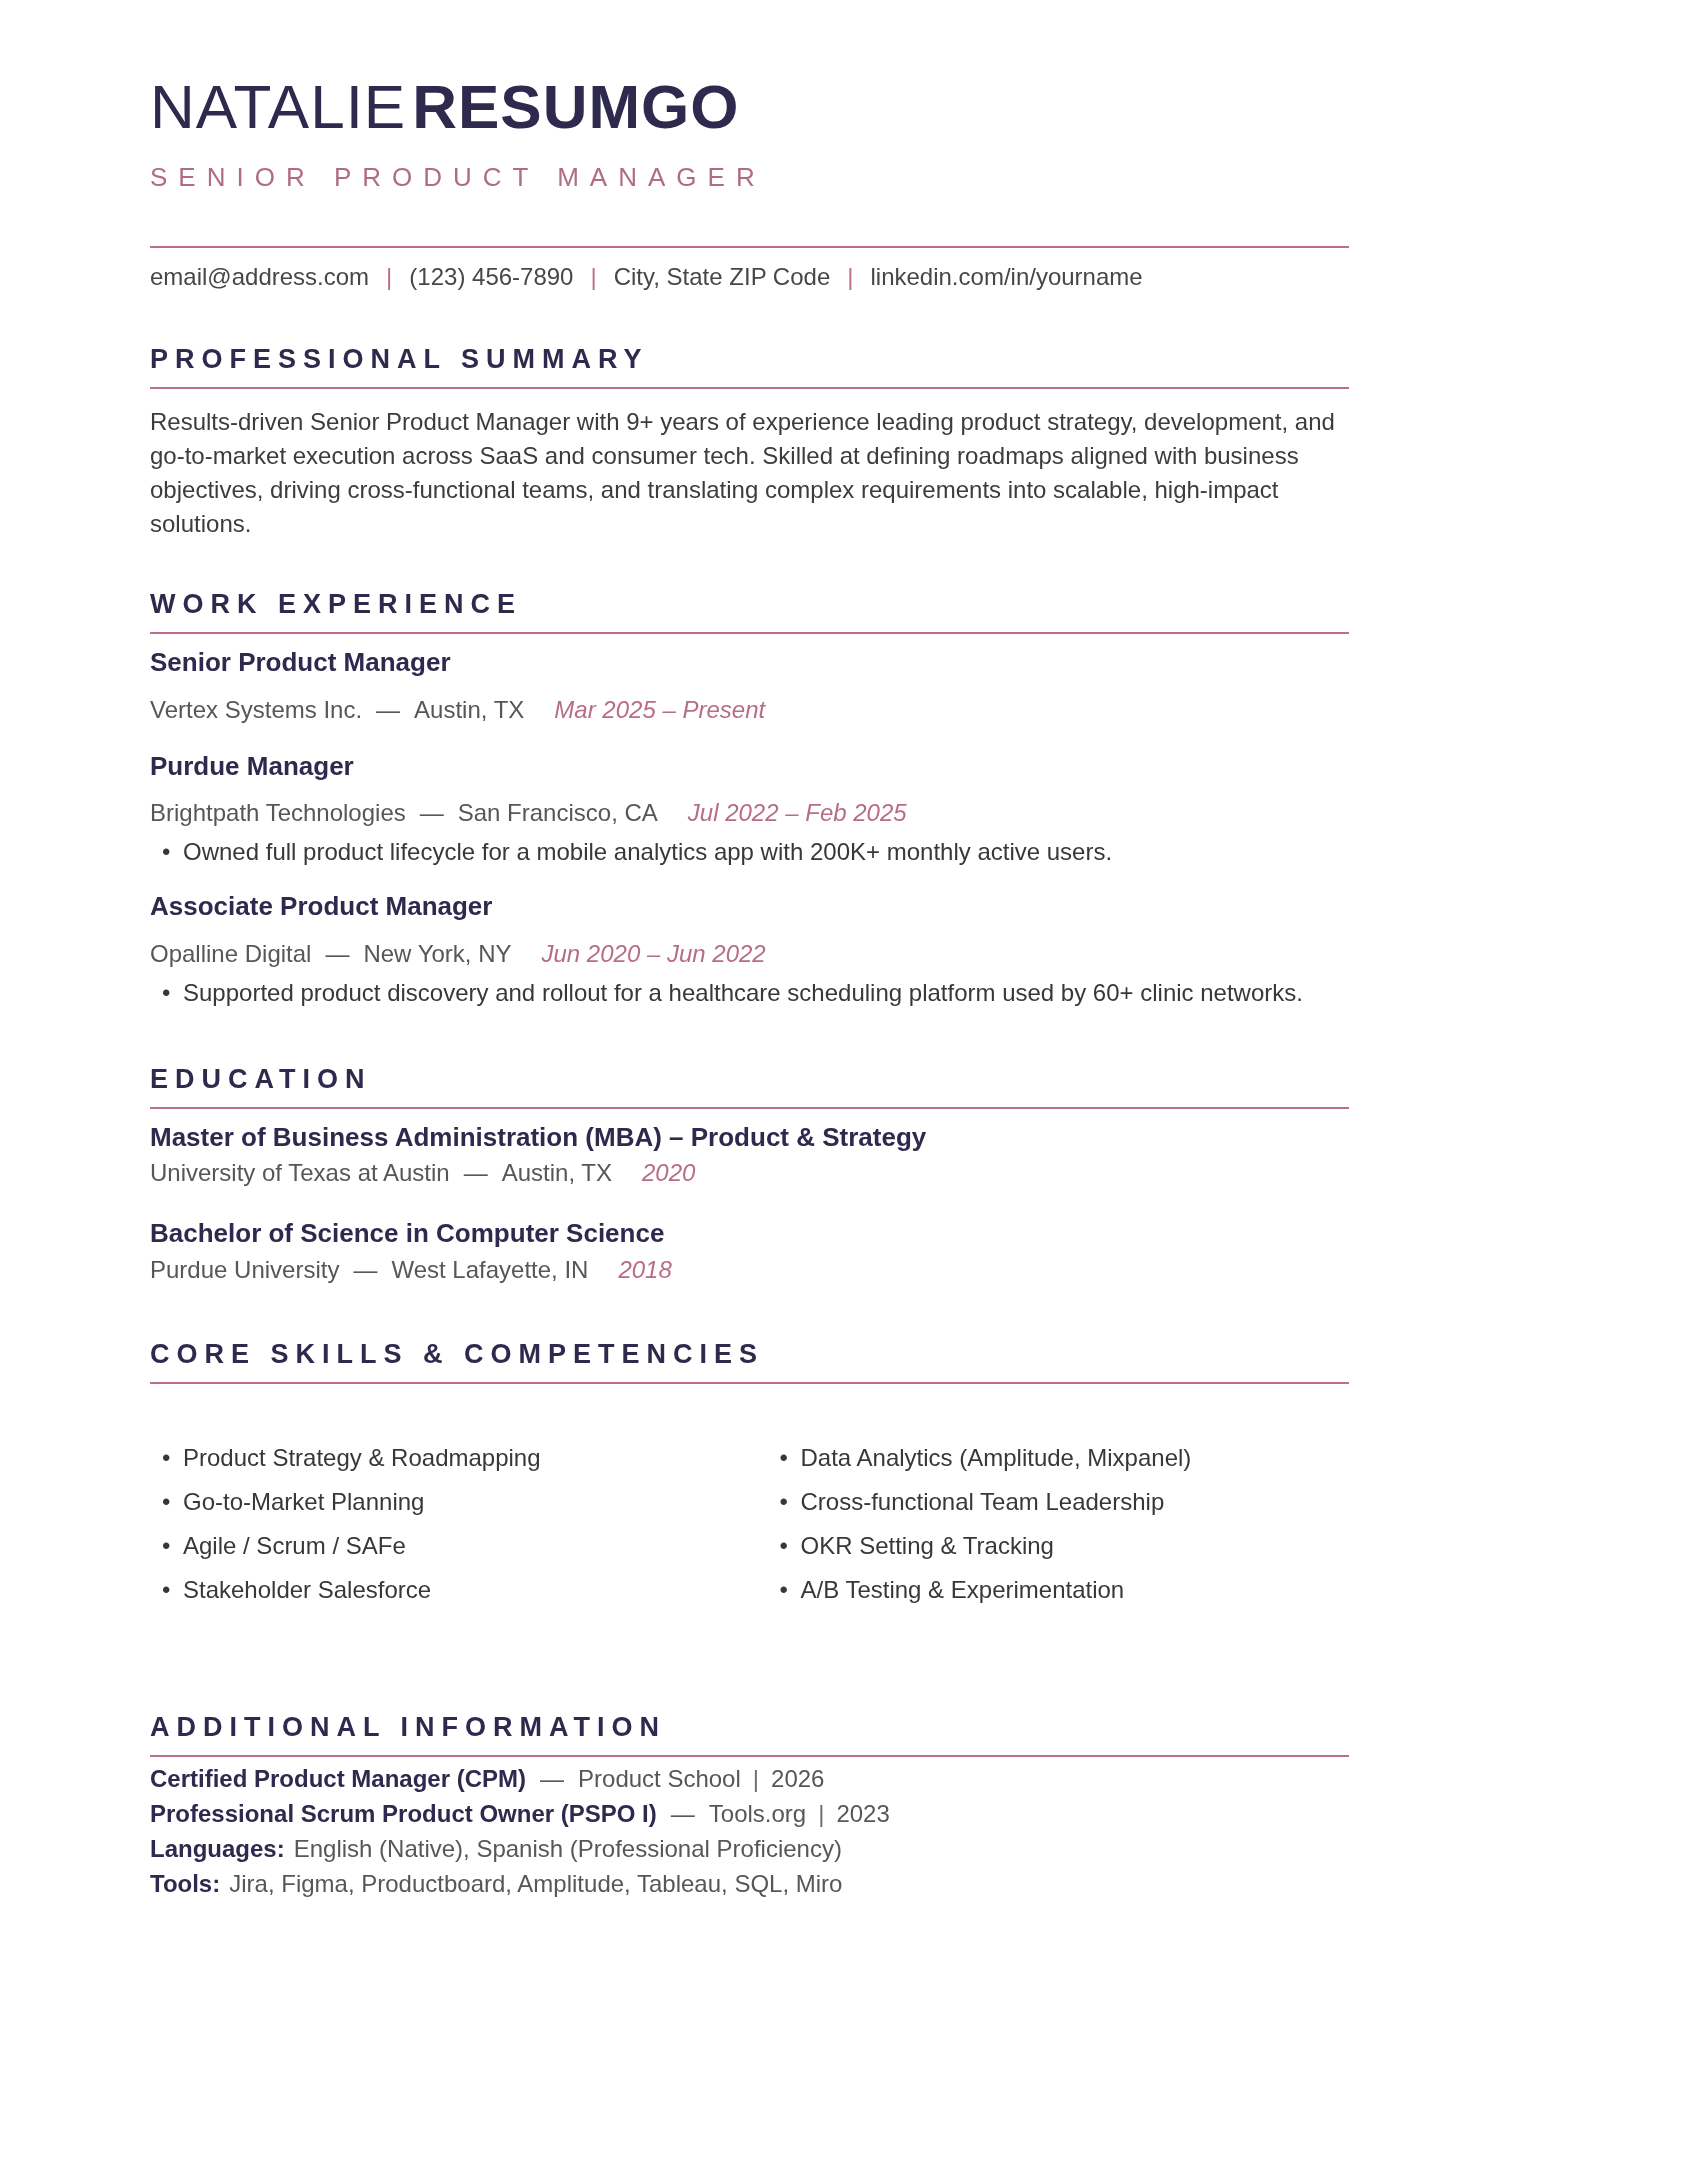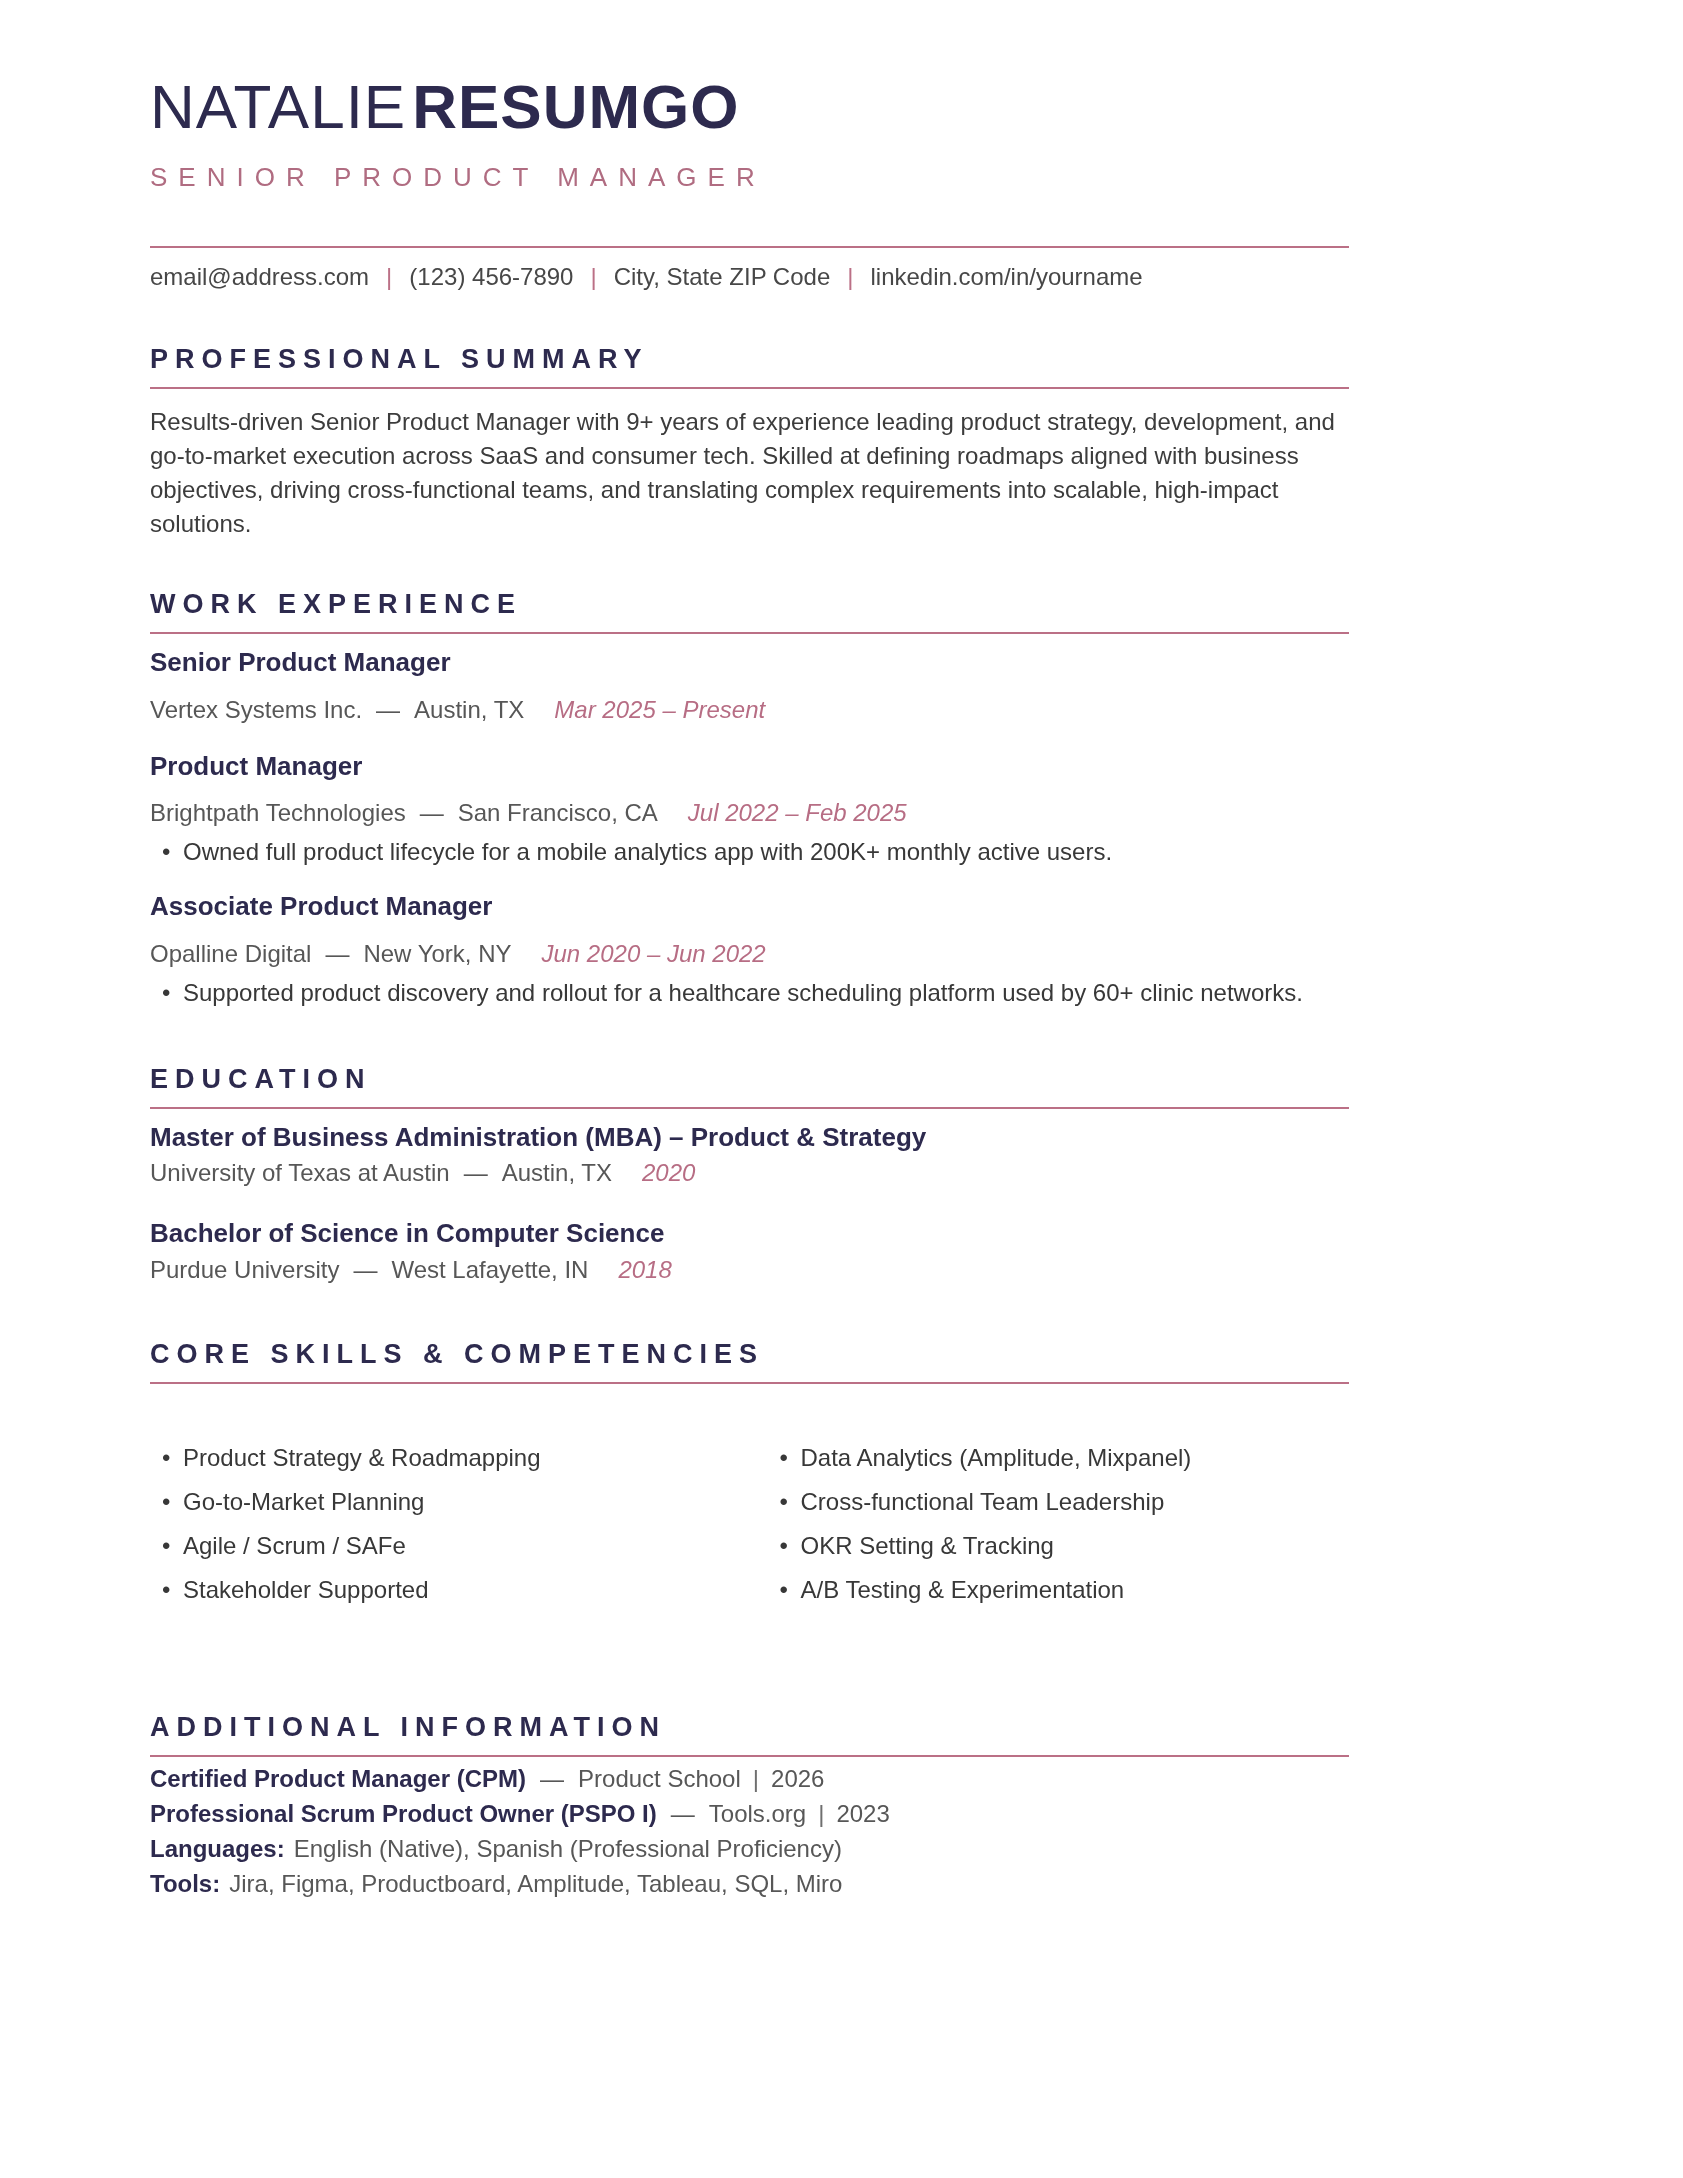--- a/index.html
+++ b/index.html
@@ -91,21 +91,21 @@
     <hr class="rule">
 
     <div class="job">
       <h3>Senior Product Manager</h3>
       <div class="meta">
         <span>Vertex Systems Inc.</span><span class="dash">—</span><span>Austin, TX</span><span class="date">Mar 2025 – Present</span>
       </div>
     </div>
 
     <div class="job">
-      <h3>Product Manager</h3>
+      <h3>Purdue Manager</h3>
       <div class="meta">
         <span>Brightpath Technologies</span><span class="dash">—</span><span>San Francisco, CA</span><span class="date">Jul 2022 – Feb 2025</span>
       </div>
       <ul>
         <li>Owned full product lifecycle for a mobile analytics app with 200K+ monthly active users.</li>
       </ul>
     </div>
 
     <div class="job">
       <h3>Associate Product Manager</h3>
@@ -138,21 +138,21 @@
   </section>
 
   <section class="skills">
     <h2>CORE SKILLS &amp; COMPETENCIES</h2>
     <hr class="rule">
     <div class="skills-cols">
       <ul>
         <li>Product Strategy &amp; Roadmapping</li>
         <li>Go-to-Market Planning</li>
         <li>Agile / Scrum / SAFe</li>
-        <li>Stakeholder Supported</li>
+        <li>Stakeholder Salesforce</li>
       </ul>
       <ul>
         <li>Data Analytics (Amplitude, Mixpanel)</li>
         <li>Cross-functional Team Leadership</li>
         <li>OKR Setting &amp; Tracking</li>
         <li>A/B Testing &amp; Experimentation</li>
       </ul>
     </div>
   </section>
 

